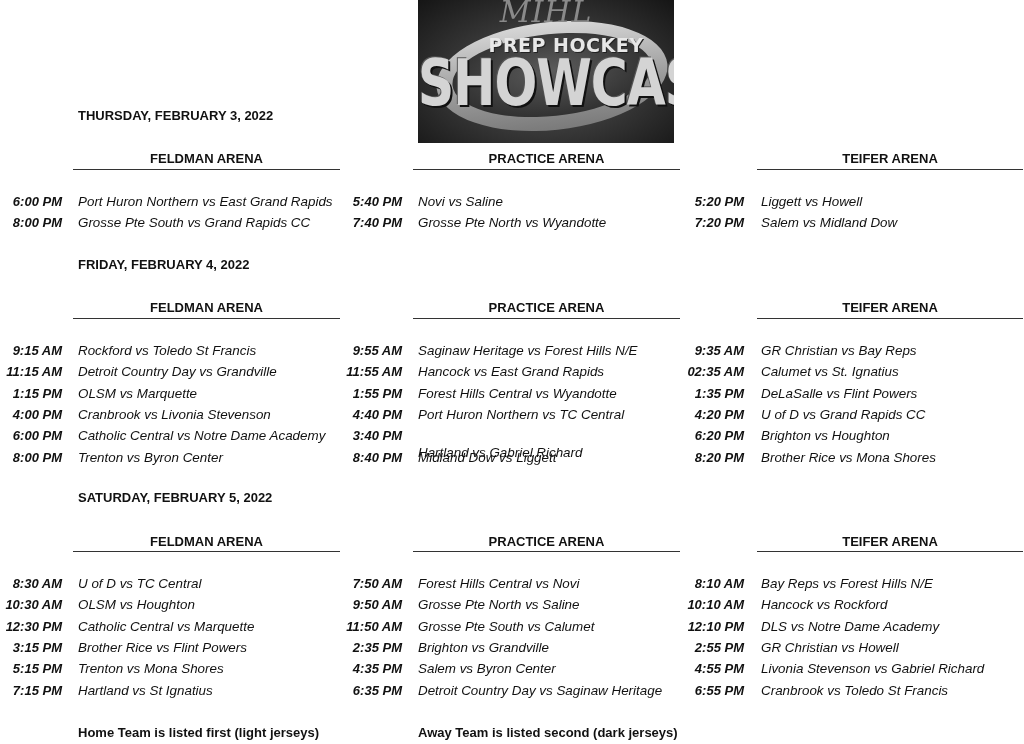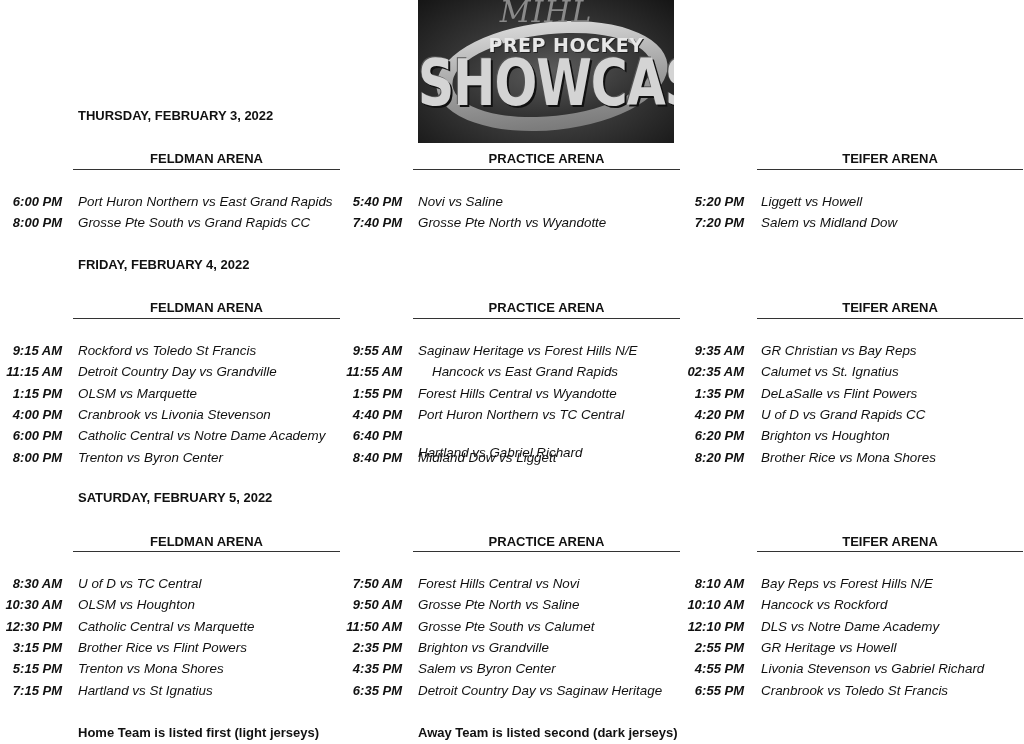--- a/index.html
+++ b/index.html
@@ -106,32 +106,32 @@
         <div class="abs match" style="left:78px;top:449.5px;">Trenton vs Byron Center</div>
       </div>
       <div class="abs arena" style="left:413px;top:300px;width:267px;">PRACTICE ARENA</div>
       <div class="rule" style="left:413px;top:318px;width:267px;"></div>
       <div style="position:absolute;left:0;top:0;">
         <div class="abs time" style="left:332px;top:343px;">9:55 AM</div>
         <div class="abs match" style="left:418px;top:343px;">Saginaw Heritage vs Forest Hills N/E</div>
       </div>
       <div style="position:absolute;left:0;top:0;">
         <div class="abs time" style="left:332px;top:364.3px;">11:55 AM</div>
-        <div class="abs match" style="left:418px;top:364.3px;margin-left:14px;">Hancock vs East Grand Rapids</div>
+        <div class="abs match" style="left:418px;top:364.3px;">Hancock vs East Grand Rapids</div>
       </div>
       <div style="position:absolute;left:0;top:0;">
         <div class="abs time" style="left:332px;top:385.6px;">1:55 PM</div>
         <div class="abs match" style="left:418px;top:385.6px;">Forest Hills Central vs Wyandotte</div>
       </div>
       <div style="position:absolute;left:0;top:0;">
         <div class="abs time" style="left:332px;top:406.9px;">4:40 PM</div>
         <div class="abs match" style="left:418px;top:406.9px;">Port Huron Northern vs TC Central</div>
       </div>
       <div style="position:absolute;left:0;top:0;">
-        <div class="abs time" style="left:332px;top:428.2px;">6:40 PM</div>
+        <div class="abs time" style="left:332px;top:428.2px;">3:40 PM</div>
         <div class="abs match" style="left:418px;top:445px;">Hartland vs Gabriel Richard</div>
       </div>
       <div style="position:absolute;left:0;top:0;">
         <div class="abs time" style="left:332px;top:449.5px;">8:40 PM</div>
         <div class="abs match" style="left:418px;top:449.5px;">Midland Dow vs Liggett</div>
       </div>
       <div class="abs arena" style="left:757px;top:300px;width:266px;">TEIFER ARENA</div>
       <div class="rule" style="left:757px;top:318px;width:266px;"></div>
       <div style="position:absolute;left:0;top:0;">
         <div class="abs time" style="left:674px;top:343px;">9:35 AM</div>
@@ -221,21 +221,21 @@
       <div style="position:absolute;left:0;top:0;">
         <div class="abs time" style="left:674px;top:597.3px;">10:10 AM</div>
         <div class="abs match" style="left:761px;top:597.3px;">Hancock vs Rockford</div>
       </div>
       <div style="position:absolute;left:0;top:0;">
         <div class="abs time" style="left:674px;top:618.6px;">12:10 PM</div>
         <div class="abs match" style="left:761px;top:618.6px;">DLS vs Notre Dame Academy</div>
       </div>
       <div style="position:absolute;left:0;top:0;">
         <div class="abs time" style="left:674px;top:639.9px;">2:55 PM</div>
-        <div class="abs match" style="left:761px;top:639.9px;">GR Heritage vs Howell</div>
+        <div class="abs match" style="left:761px;top:639.9px;">GR Christian vs Howell</div>
       </div>
       <div style="position:absolute;left:0;top:0;">
         <div class="abs time" style="left:674px;top:661.2px;">4:55 PM</div>
         <div class="abs match" style="left:761px;top:661.2px;">Livonia Stevenson vs Gabriel Richard</div>
       </div>
       <div style="position:absolute;left:0;top:0;">
         <div class="abs time" style="left:674px;top:682.5px;">6:55 PM</div>
         <div class="abs match" style="left:761px;top:682.5px;">Cranbrook vs Toledo St Francis</div>
       </div>
     </div>

